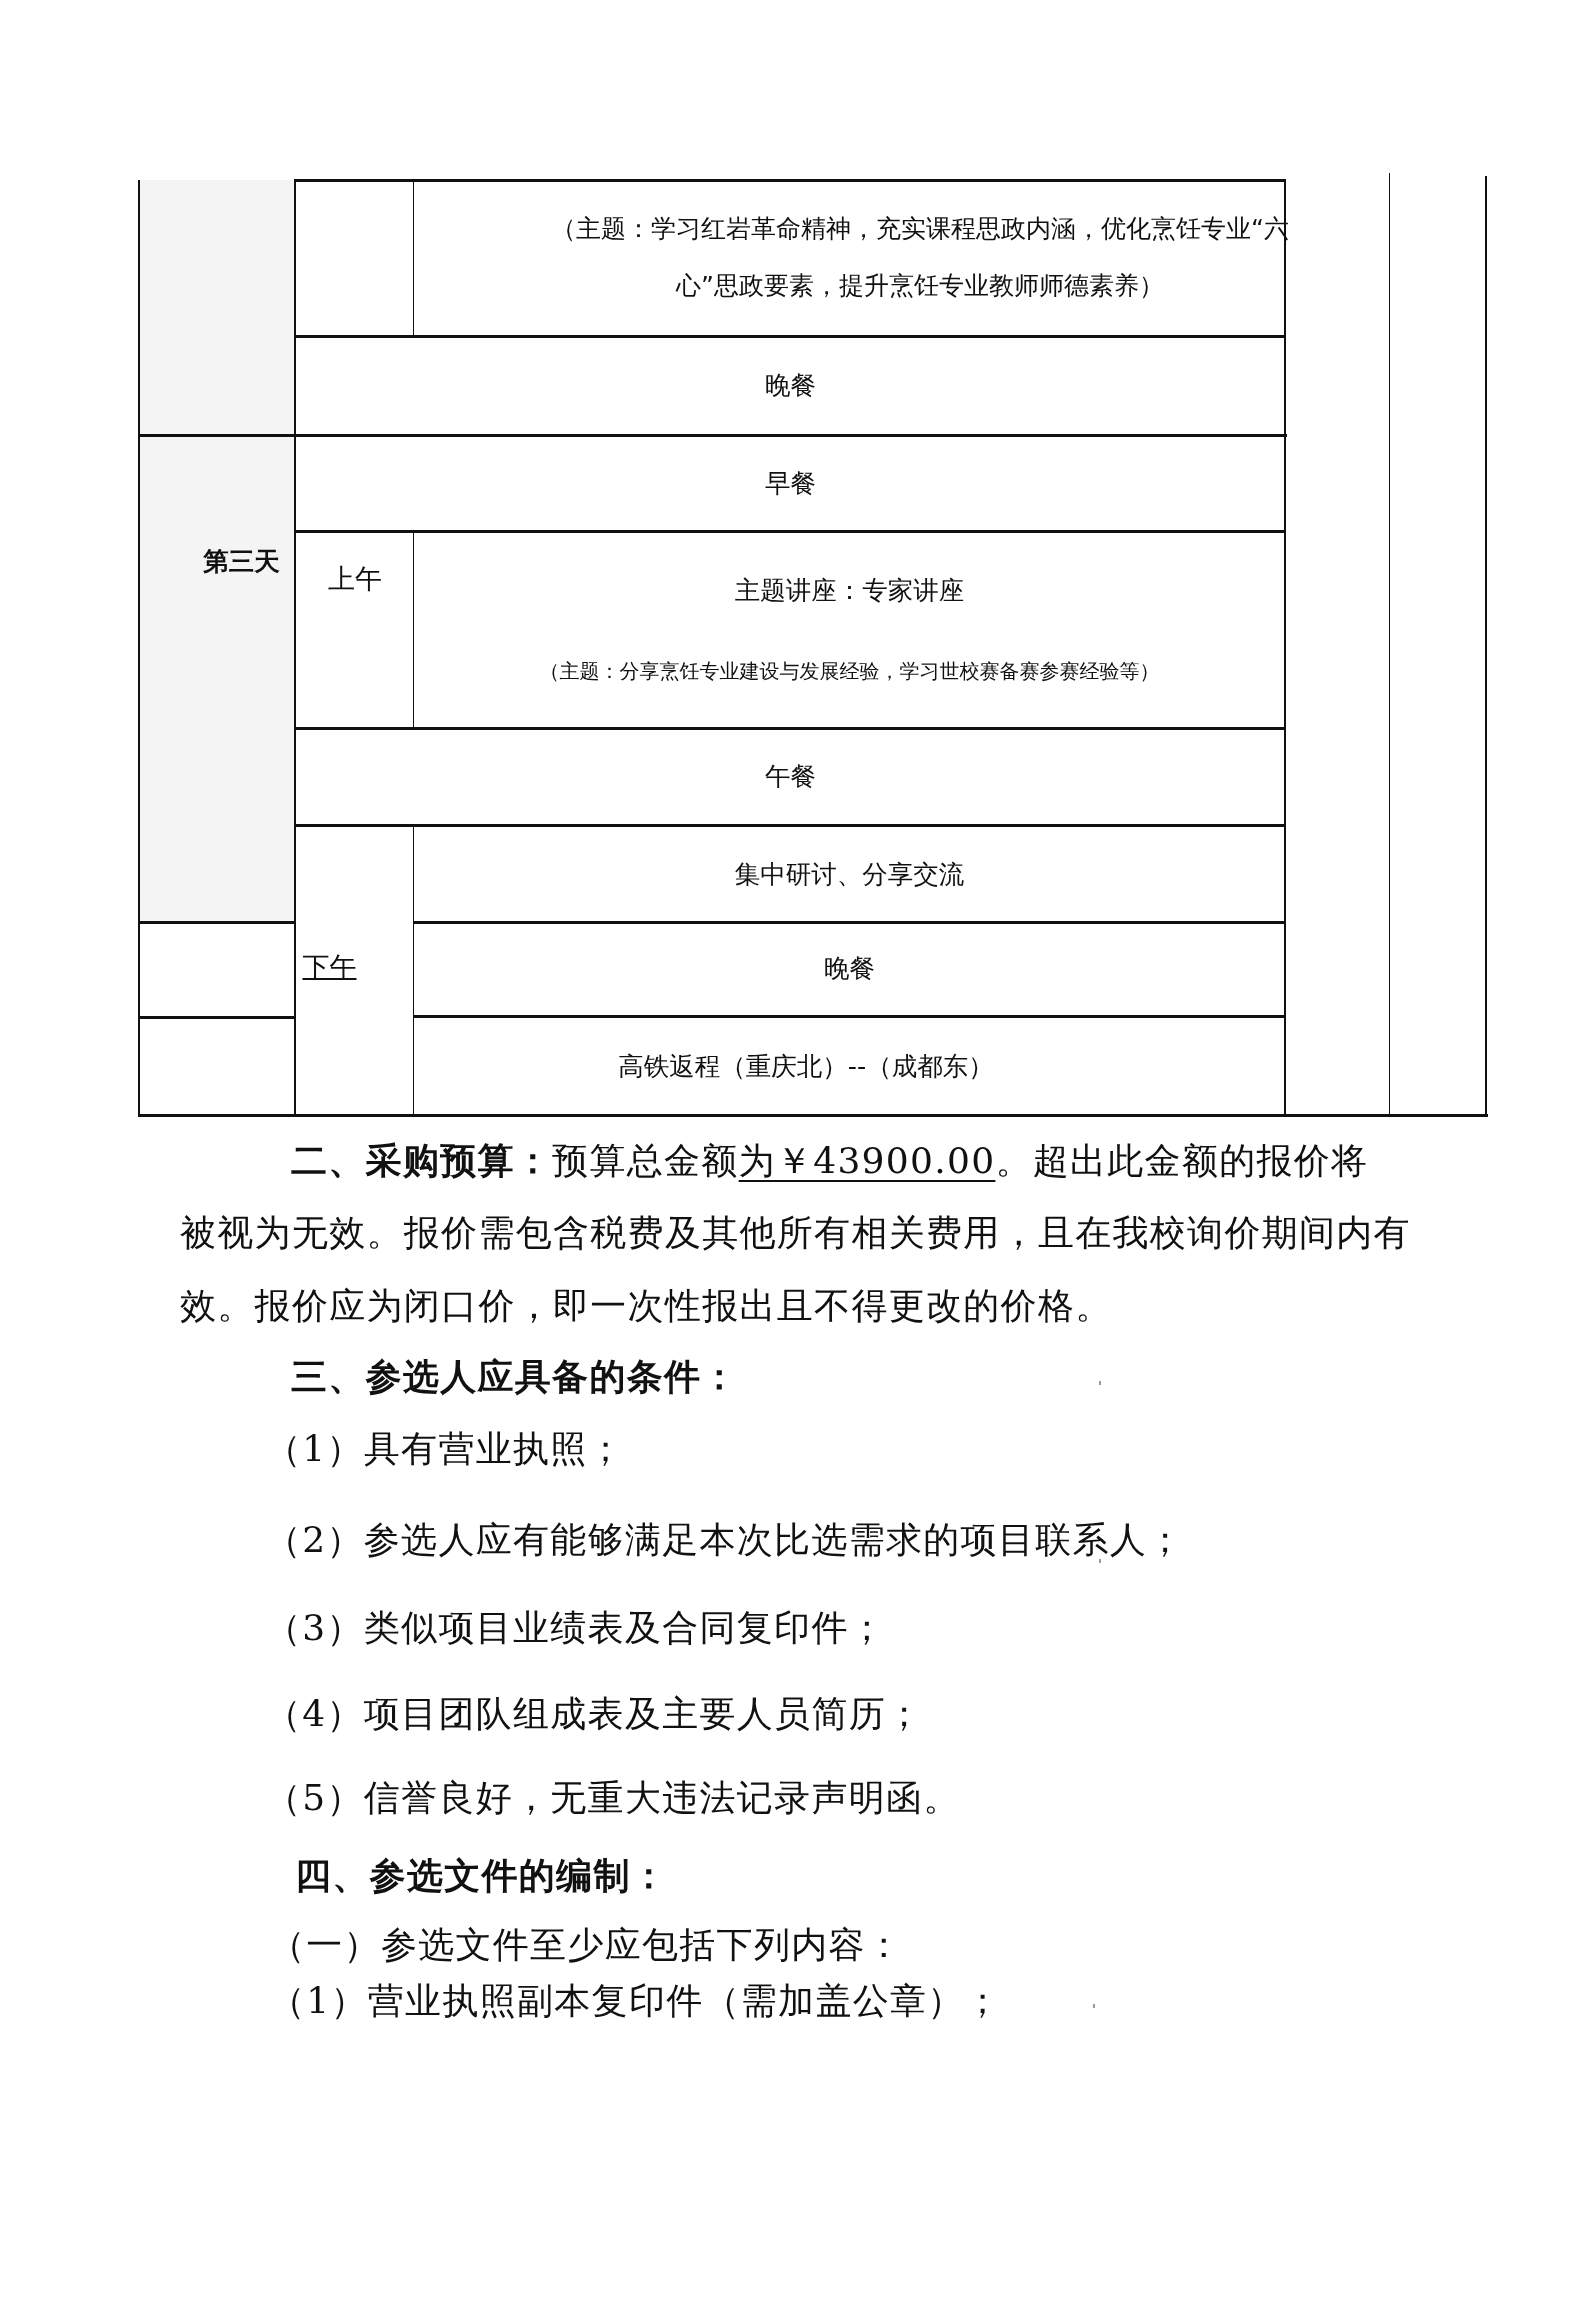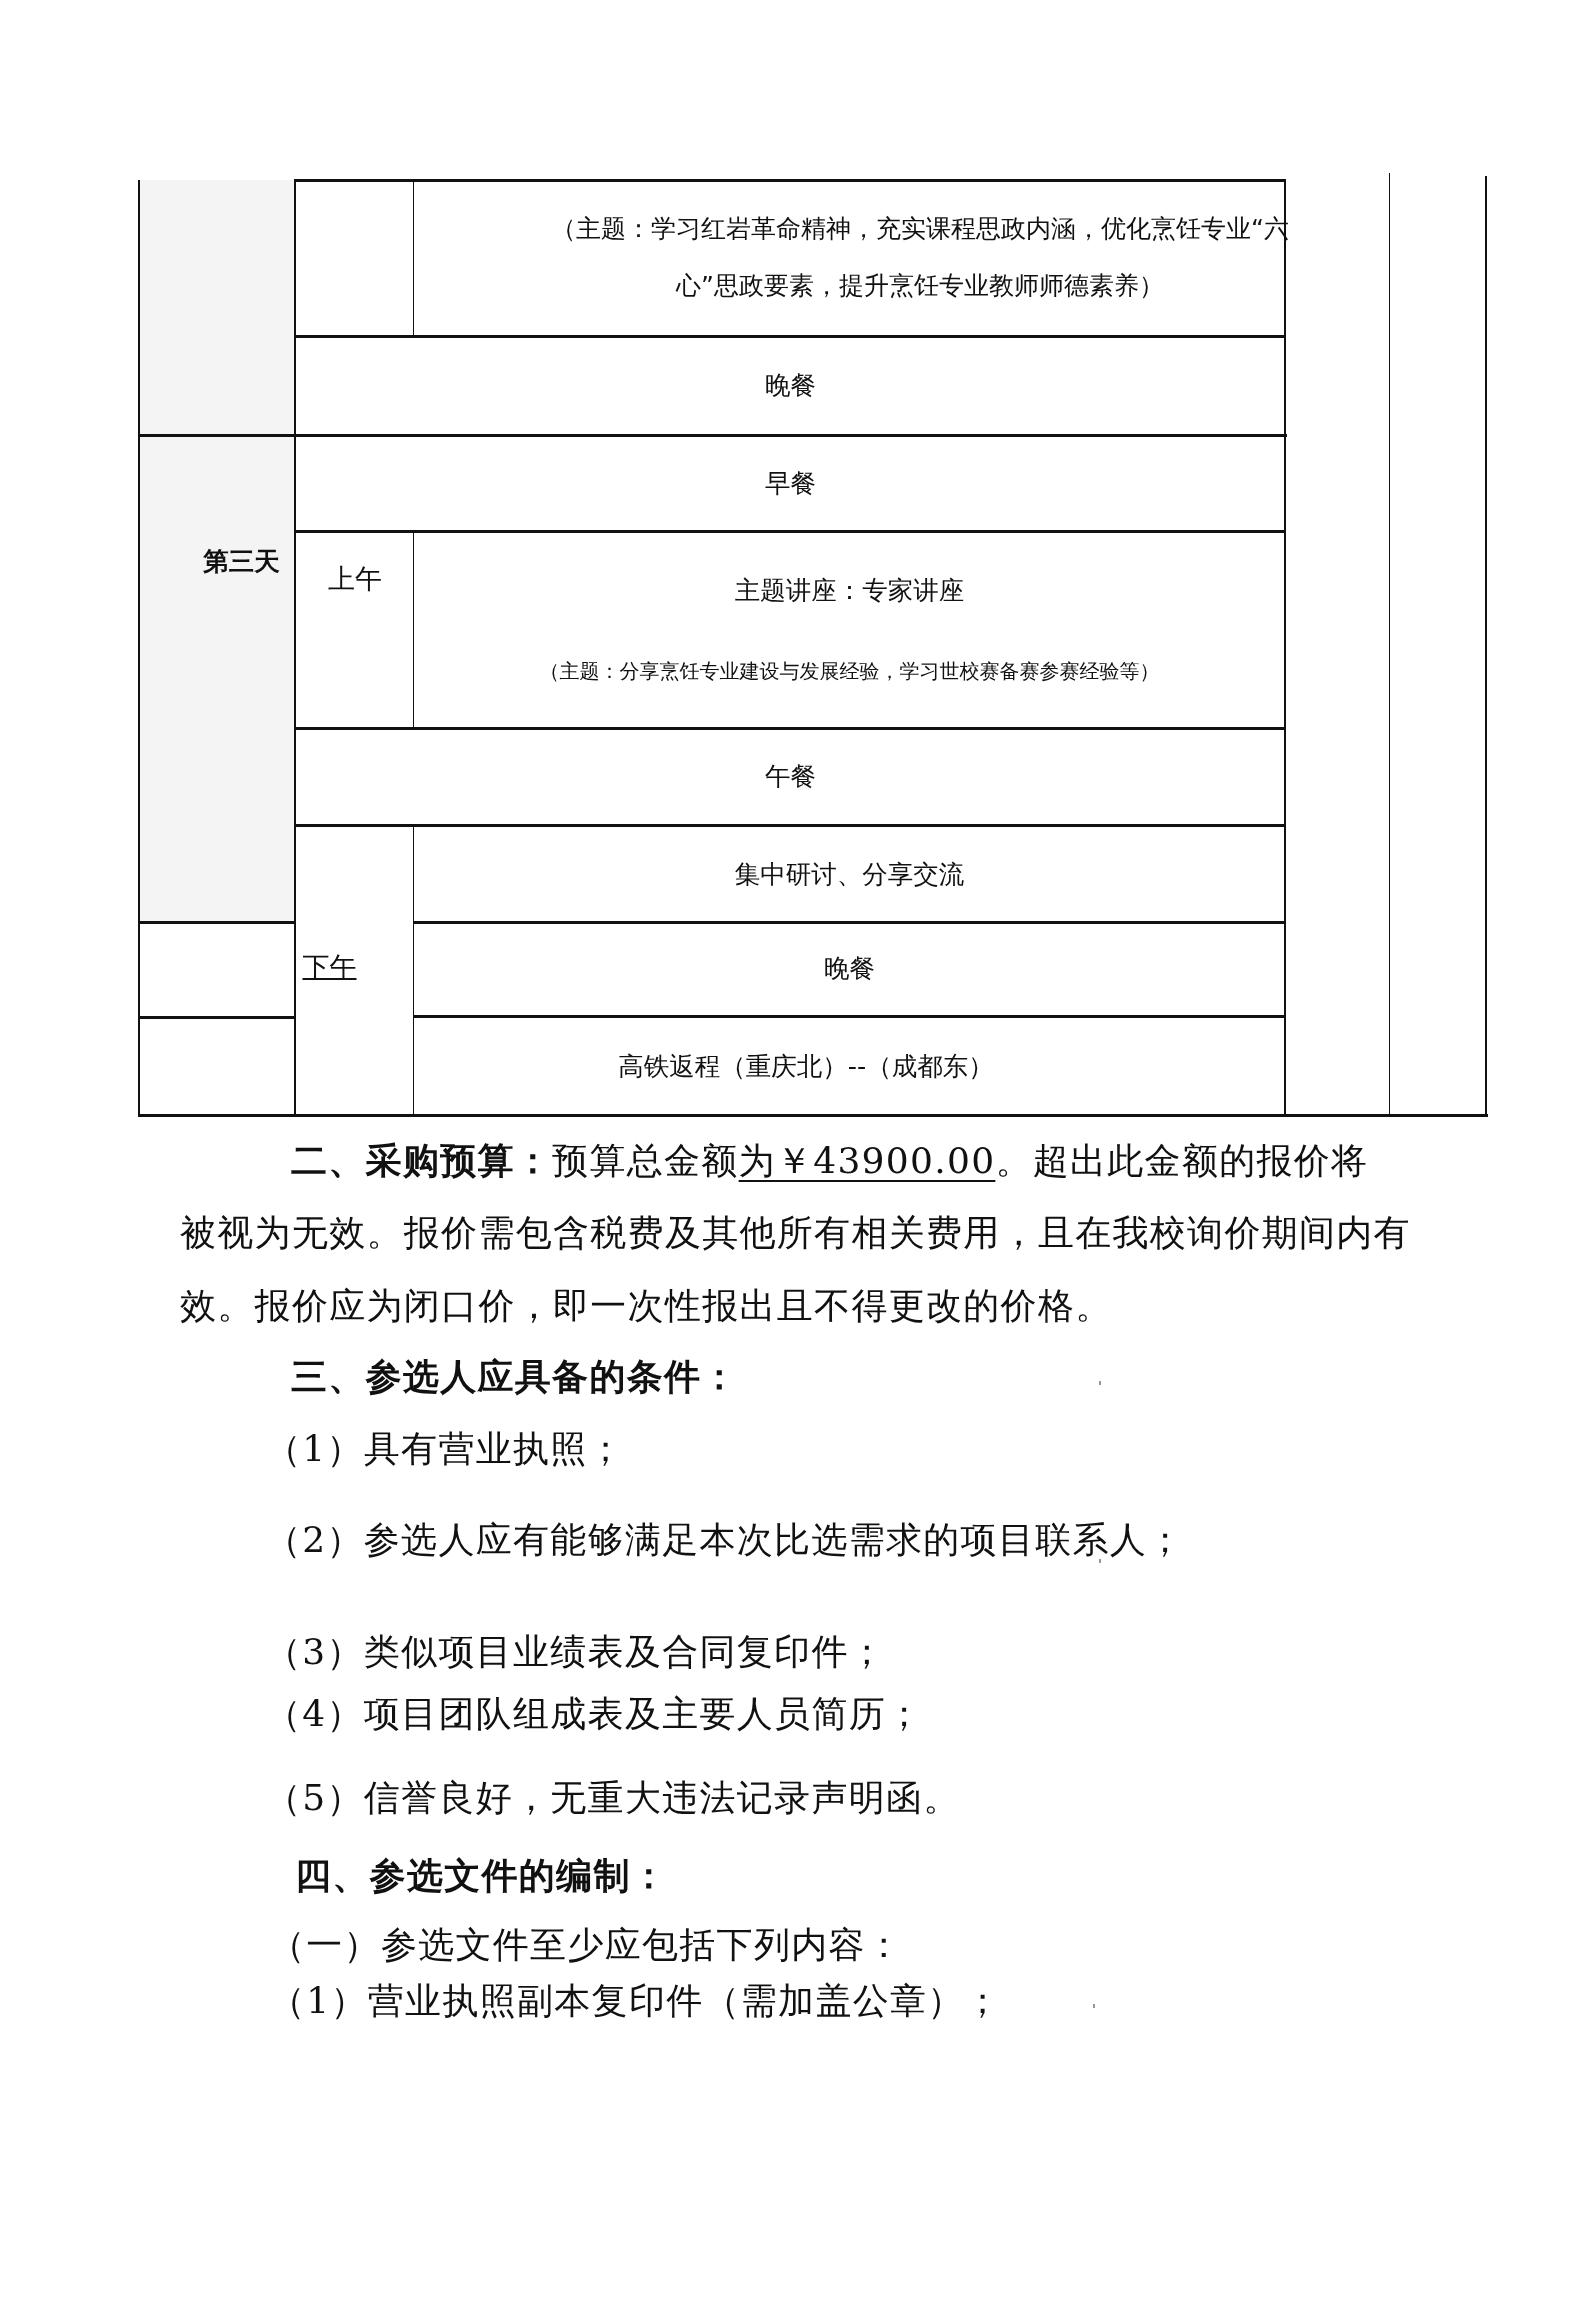--- a/index.html
+++ b/index.html
@@ -96,21 +96,21 @@
       <span class="bold">二、采购预算：</span><span>预算总金额</span><span class="underline">为￥43900.00</span><span>。超出此金额的报价将</span>
     </div>
     <div class="para" style="left:180px; top:1215px;">被视为无效。报价需包含税费及其他所有相关费用，且在我校询价期间内有</div>
     <div class="para" style="left:180px; top:1288px;">效。报价应为闭口价，即一次性报出且不得更改的价格。</div>
   </div>
 
   <div>
     <div class="para bold" style="left:255px; top:1359px;text-align:right;">三、参选人应具备的条件：</div>
     <div class="para" style="left:265px; top:1431px;">（1）具有营业执照；</div>
     <div class="para" style="left:265px; top:1522px;">（2）参选人应有能够满足本次比选需求的项目联系人；</div>
-    <div class="para" style="left:265px; top:1610px;margin-top:24px;">（3）类似项目业绩表及合同复印件；</div>
+    <div class="para" style="left:265px; top:1610px;">（3）类似项目业绩表及合同复印件；</div>
     <div class="para" style="left:265px; top:1696px;">（4）项目团队组成表及主要人员简历；</div>
     <div class="para" style="left:265px; top:1780px;">（5）信誉良好，无重大违法记录声明函。</div>
   </div>
 
   <div>
     <div class="para bold" style="left:259px; top:1858px;">四、参选文件的编制：</div>
     <div class="para" style="left:269px; top:1927px;">（一）参选文件至少应包括下列内容：</div>
     <div class="para" style="left:269px; top:1983px;">（1）营业执照副本复印件（需加盖公章）；</div>
   </div>
 

